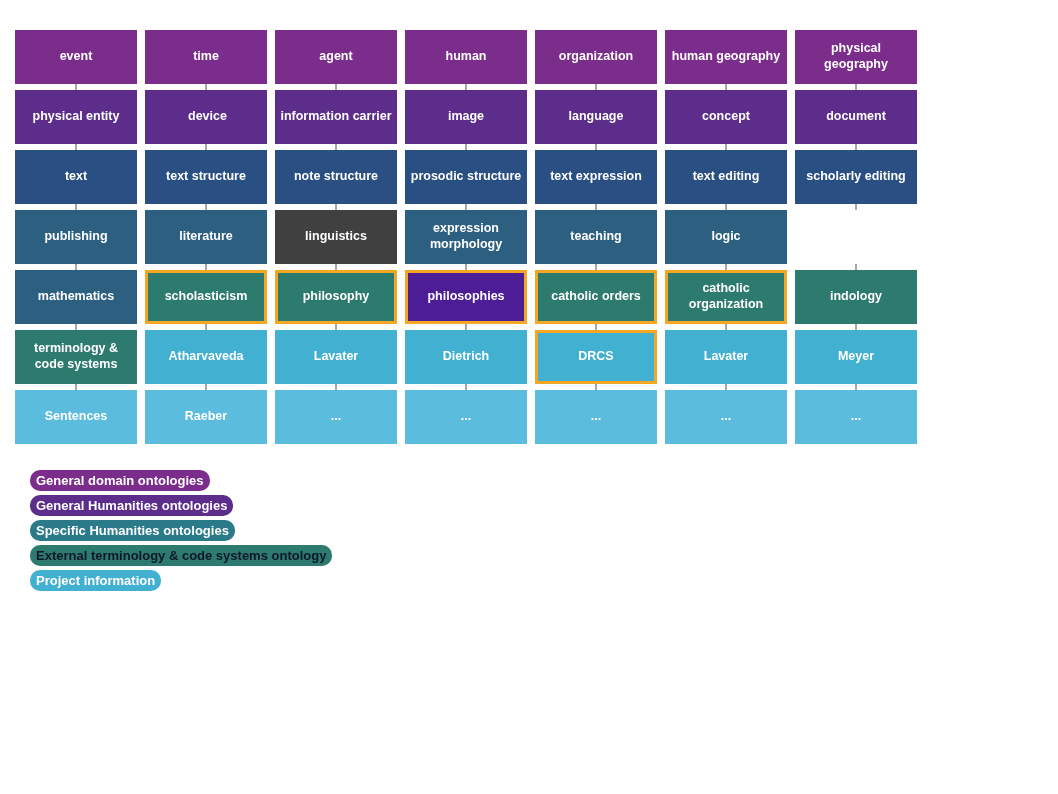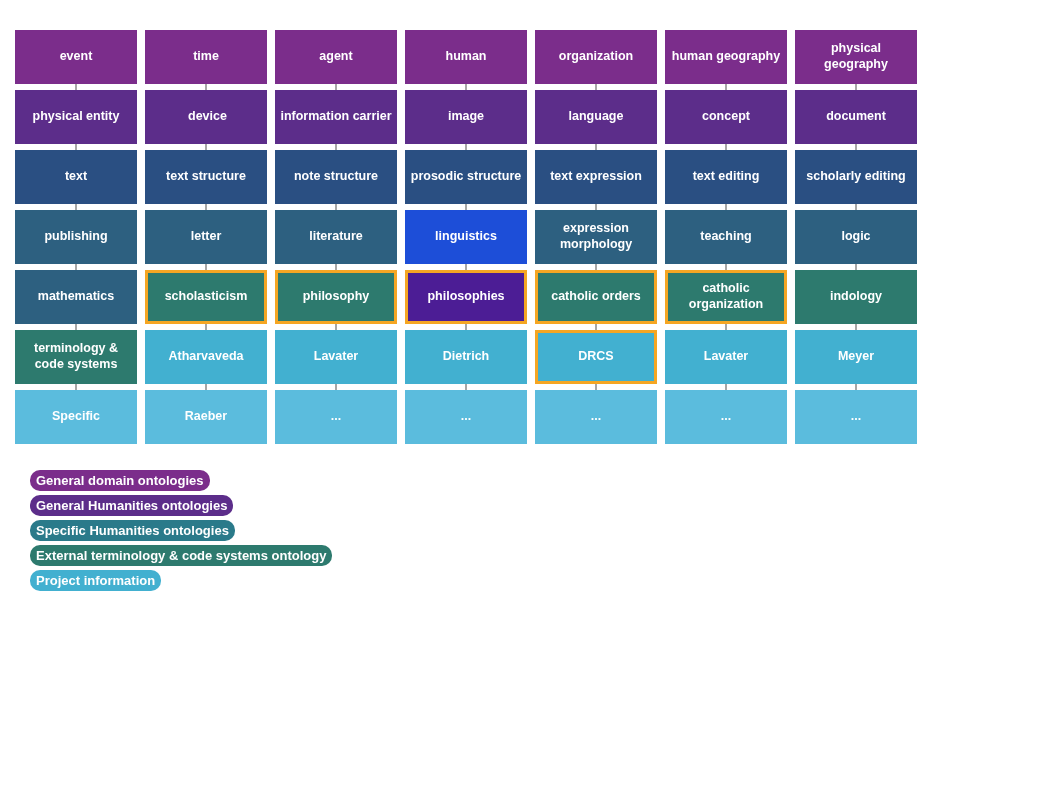--- a/index.html
+++ b/index.html
@@ -211,26 +211,23 @@
           </div>
           <div class="box" style="background-color: rgb(42, 79, 130);">
             <span>scholarly editing</span>
           </div>
         </div>
         <div class="row-wrap">
           <div class="box" style="background-color: rgb(45, 96, 128);">
             <span>publishing</span>
           </div>
           <div class="box" style="background-color: rgb(45, 96, 128);">
-            <span>letter</span>
-          </div>
-          <div class="box" style="background-color: rgb(45, 96, 128);">
             <span>literature</span>
           </div>
-          <div class="box" style="background-color: #1d4ed8; text-align: center;">
+          <div class="box" style="background-color: #404040; text-align: center;">
             <span>linguistics</span>
           </div>
           <div class="box" style="background-color: rgb(45, 96, 128);">
             <span>expression morphology</span>
           </div>
           <div class="box" style="background-color: rgb(45, 96, 128);">
             <span>teaching</span>
           </div>
           <div class="box" style="background-color: rgb(45, 96, 128);">
             <span>logic</span>
@@ -277,21 +274,21 @@
           </div>
           <div class="box" style="background-color: rgb(66, 176, 208);">
             <span>Lavater</span>
           </div>
           <div class="box" style="background-color: rgb(66, 176, 208);">
             <span>Meyer</span>
           </div>
         </div>
         <div class="row-wrap">
           <div class="box" style="background-color: rgb(91, 188, 221);">
-            <span>Specific</span>
+            <span>Sentences</span>
           </div>
           <div class="box" style="background-color: rgb(91, 188, 221);">
             <span>Raeber</span>
           </div>
           <div class="box" style="background-color: rgb(91, 188, 221);">
             <span>...</span>
           </div>
           <div class="box" style="background-color: rgb(91, 188, 221);">
             <span>...</span>
           </div>
@@ -305,17 +302,17 @@
             <span>...</span>
           </div>
         </div>
       </div>
   </div>
   <div class="clearfix">
     <div class="legend" id="legend-container">
     <div><span class="legend-item" style="background-color: rgb(123, 45, 139); color: rgb(255, 255, 255);">General domain ontologies</span></div>
         <div><span class="legend-item" style="background-color: rgb(92, 45, 138); color: rgb(255, 255, 255);">General Humanities ontologies</span></div>
         <div><span class="legend-item" style="background-color: rgb(42, 122, 138); color: rgb(255, 255, 255);">Specific Humanities ontologies</span></div>
-        <div><span class="legend-item" style="background-color: rgb(45, 122, 110); color: #ffffff;">External terminology &amp; code systems ontology</span></div>
+        <div><span class="legend-item" style="background-color: rgb(45, 122, 110); color: #0f172a;">External terminology &amp; code systems ontology</span></div>
         <div><span class="legend-item" style="background-color: rgb(66, 176, 208); color: rgb(255, 255, 255);">Project information</span></div>
       </div>
   </div>
 </div>
 
 </body></html>

